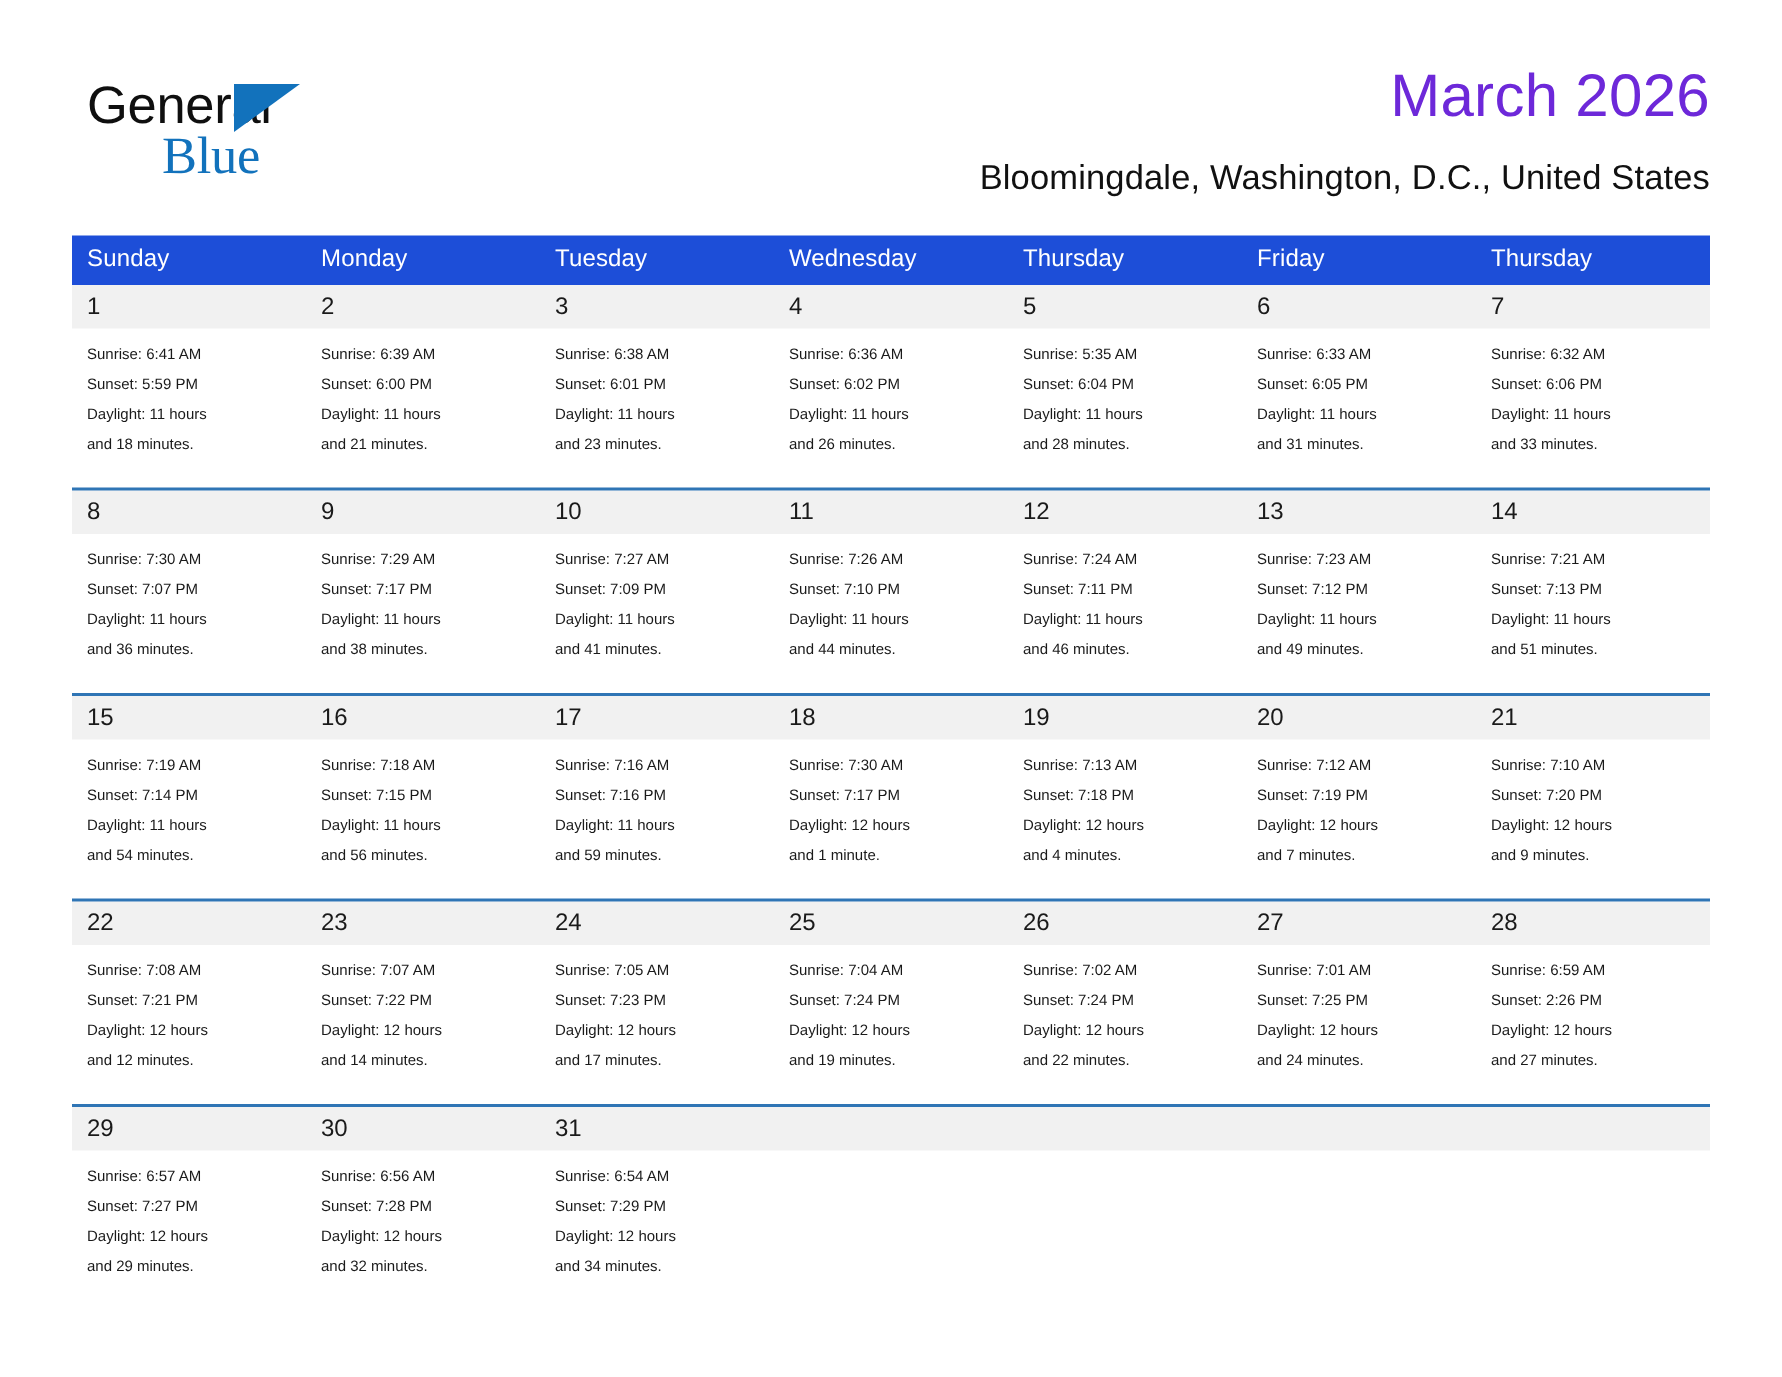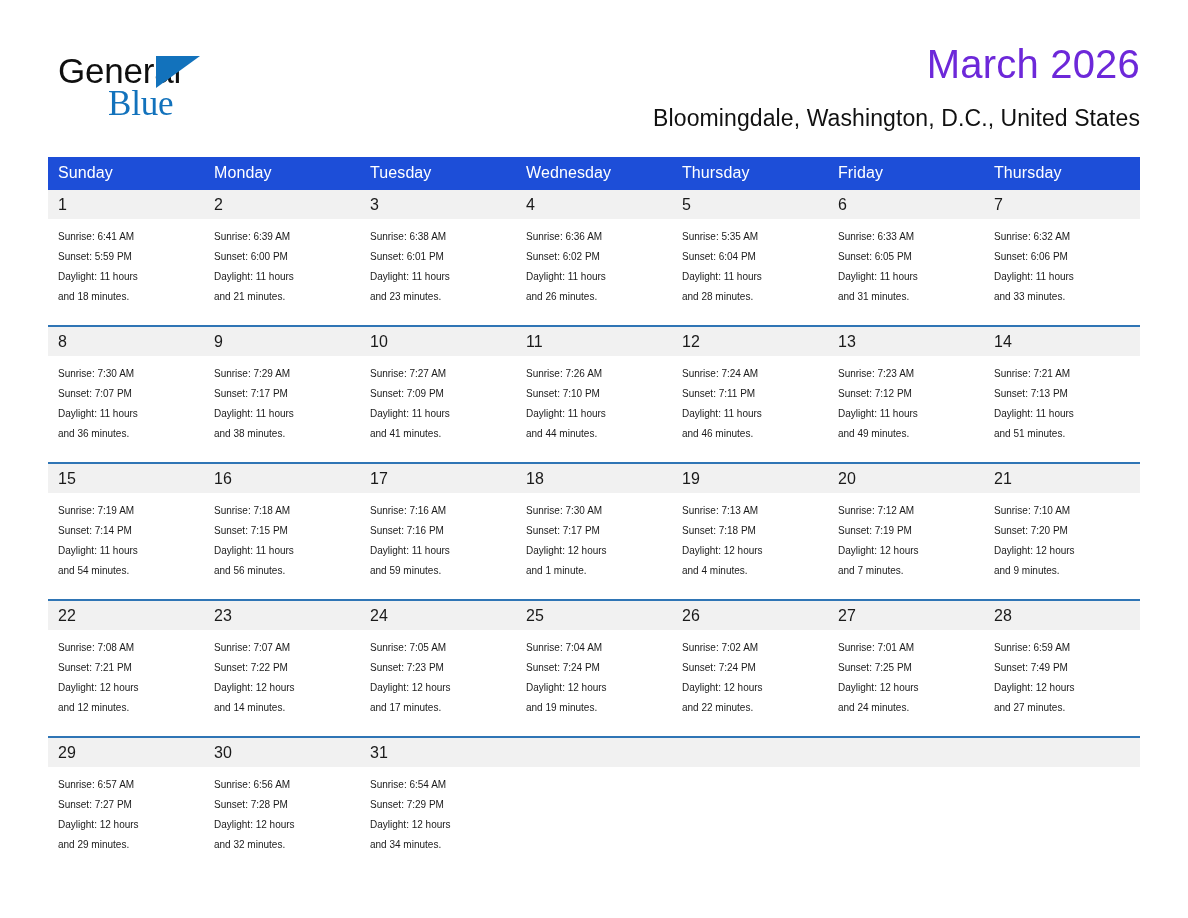--- a/index.html
+++ b/index.html
@@ -510,21 +510,21 @@
                 <div>Daylight: 12 hours</div>
                 <div>and 24 minutes.</div>
               </div>
             </div>
           </td>
           <td class="cell">
             <div class="cell-inner">
               <div class="daynum">28</div>
               <div class="cellbody">
                 <div>Sunrise: 6:59 AM</div>
-                <div>Sunset: 7:49 PM</div>
+                <div>Sunset: 2:26 PM</div>
                 <div>Daylight: 12 hours</div>
                 <div>and 27 minutes.</div>
               </div>
             </div>
           </td>
         </tr>
         <tr class="spacer-row">
           <td colspan="7"></td>
         </tr>
         <tr class="week-row">

